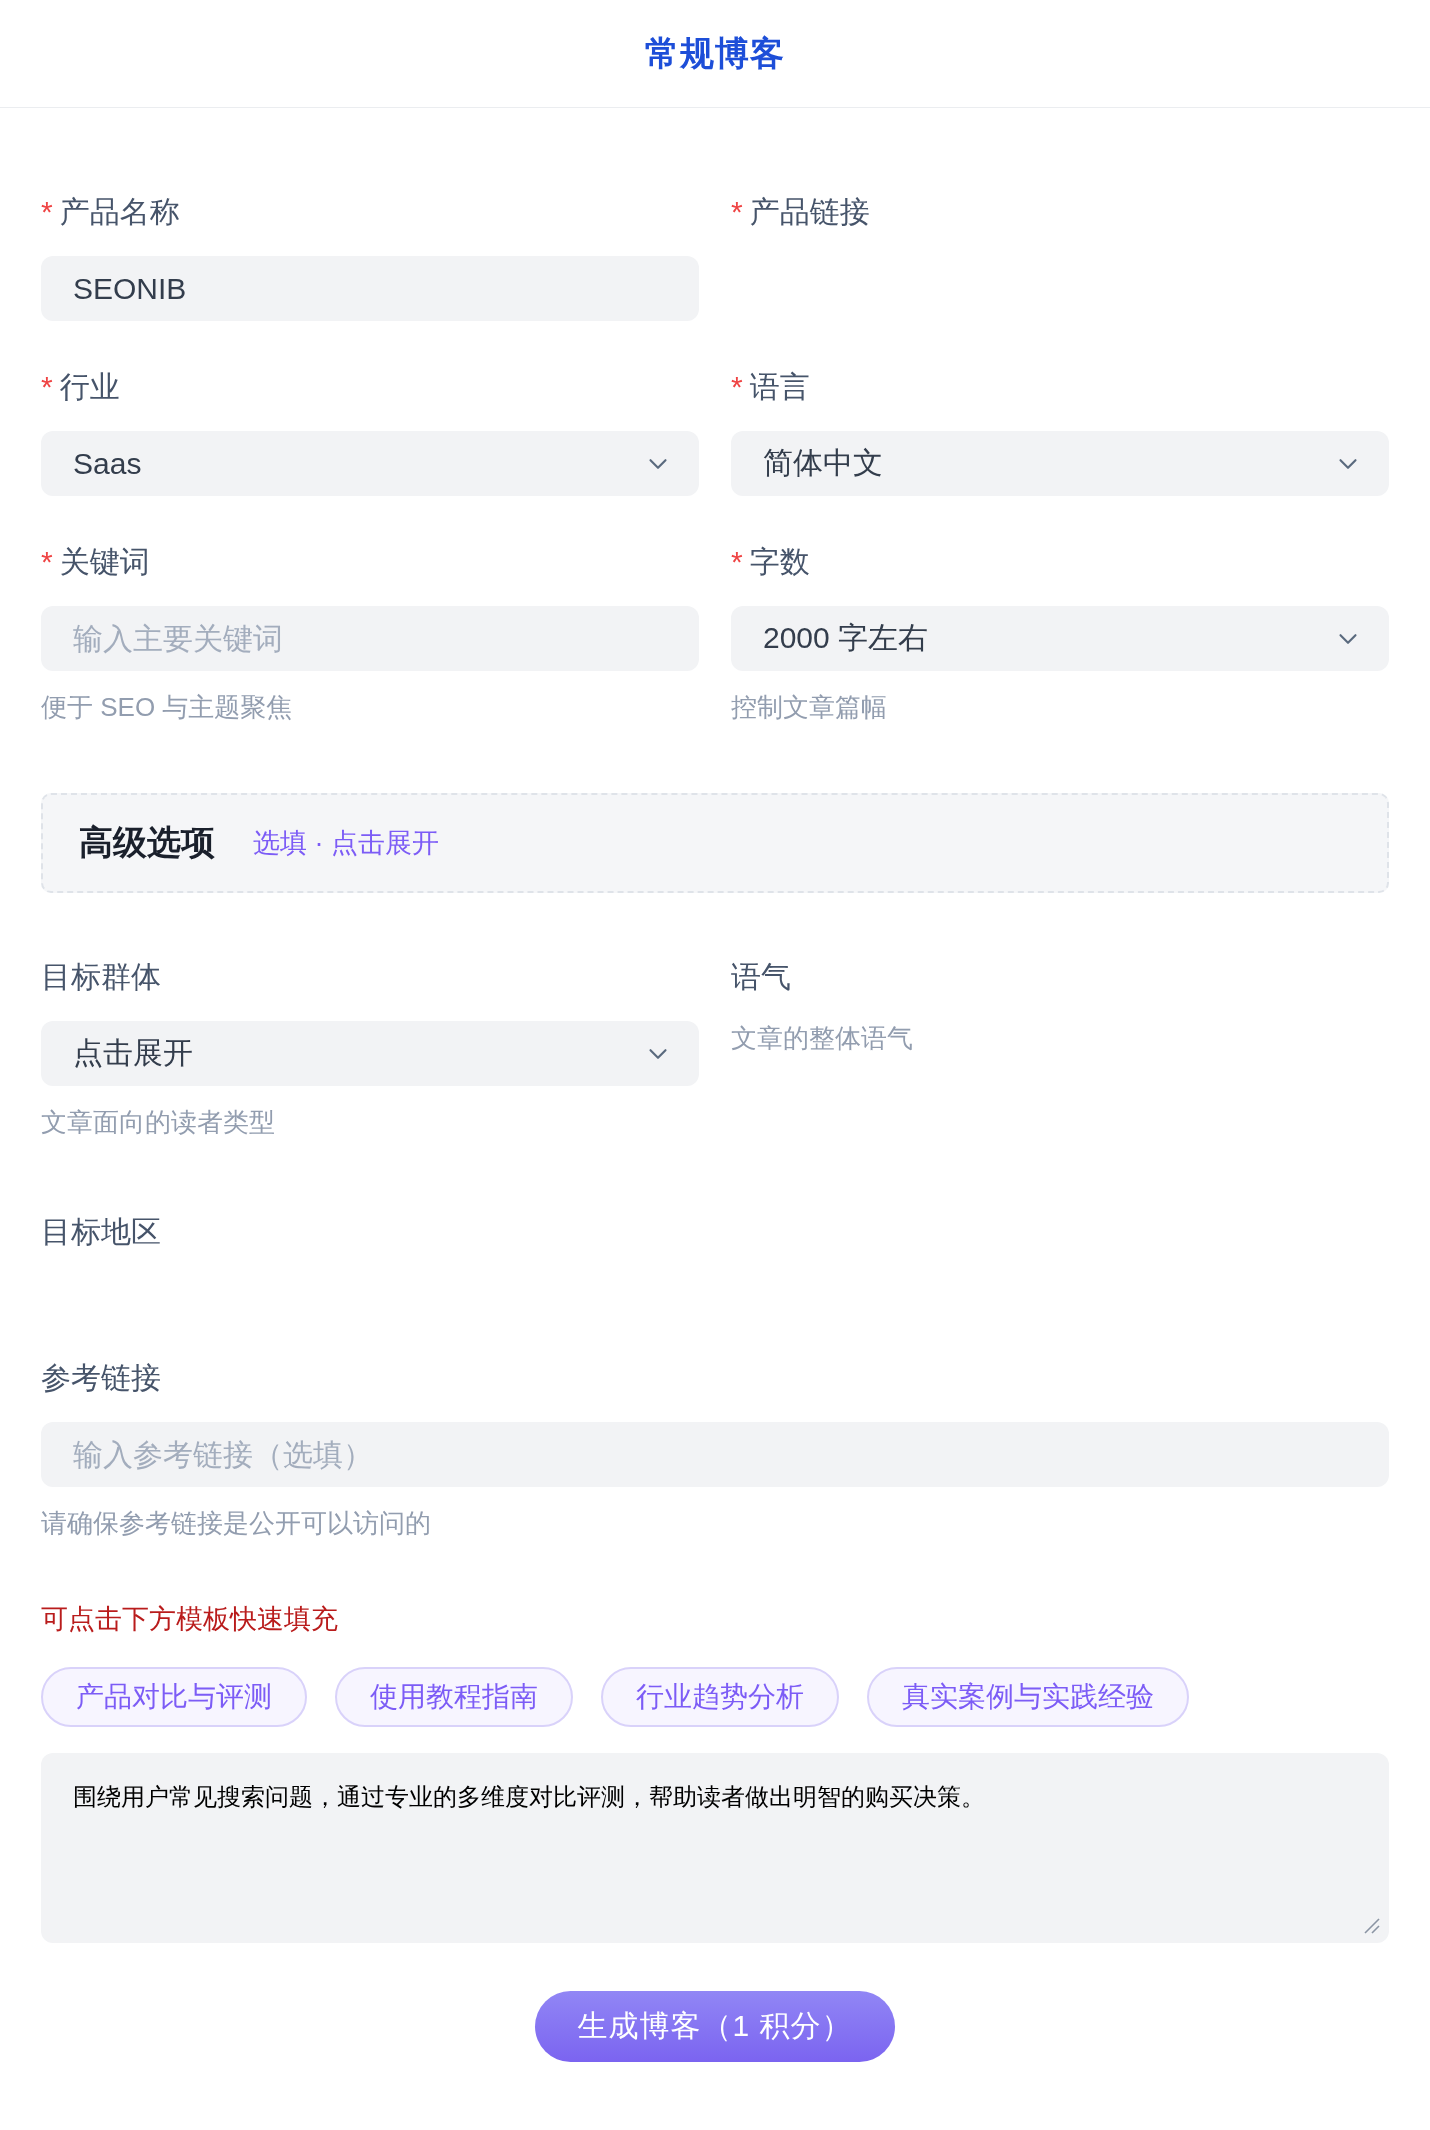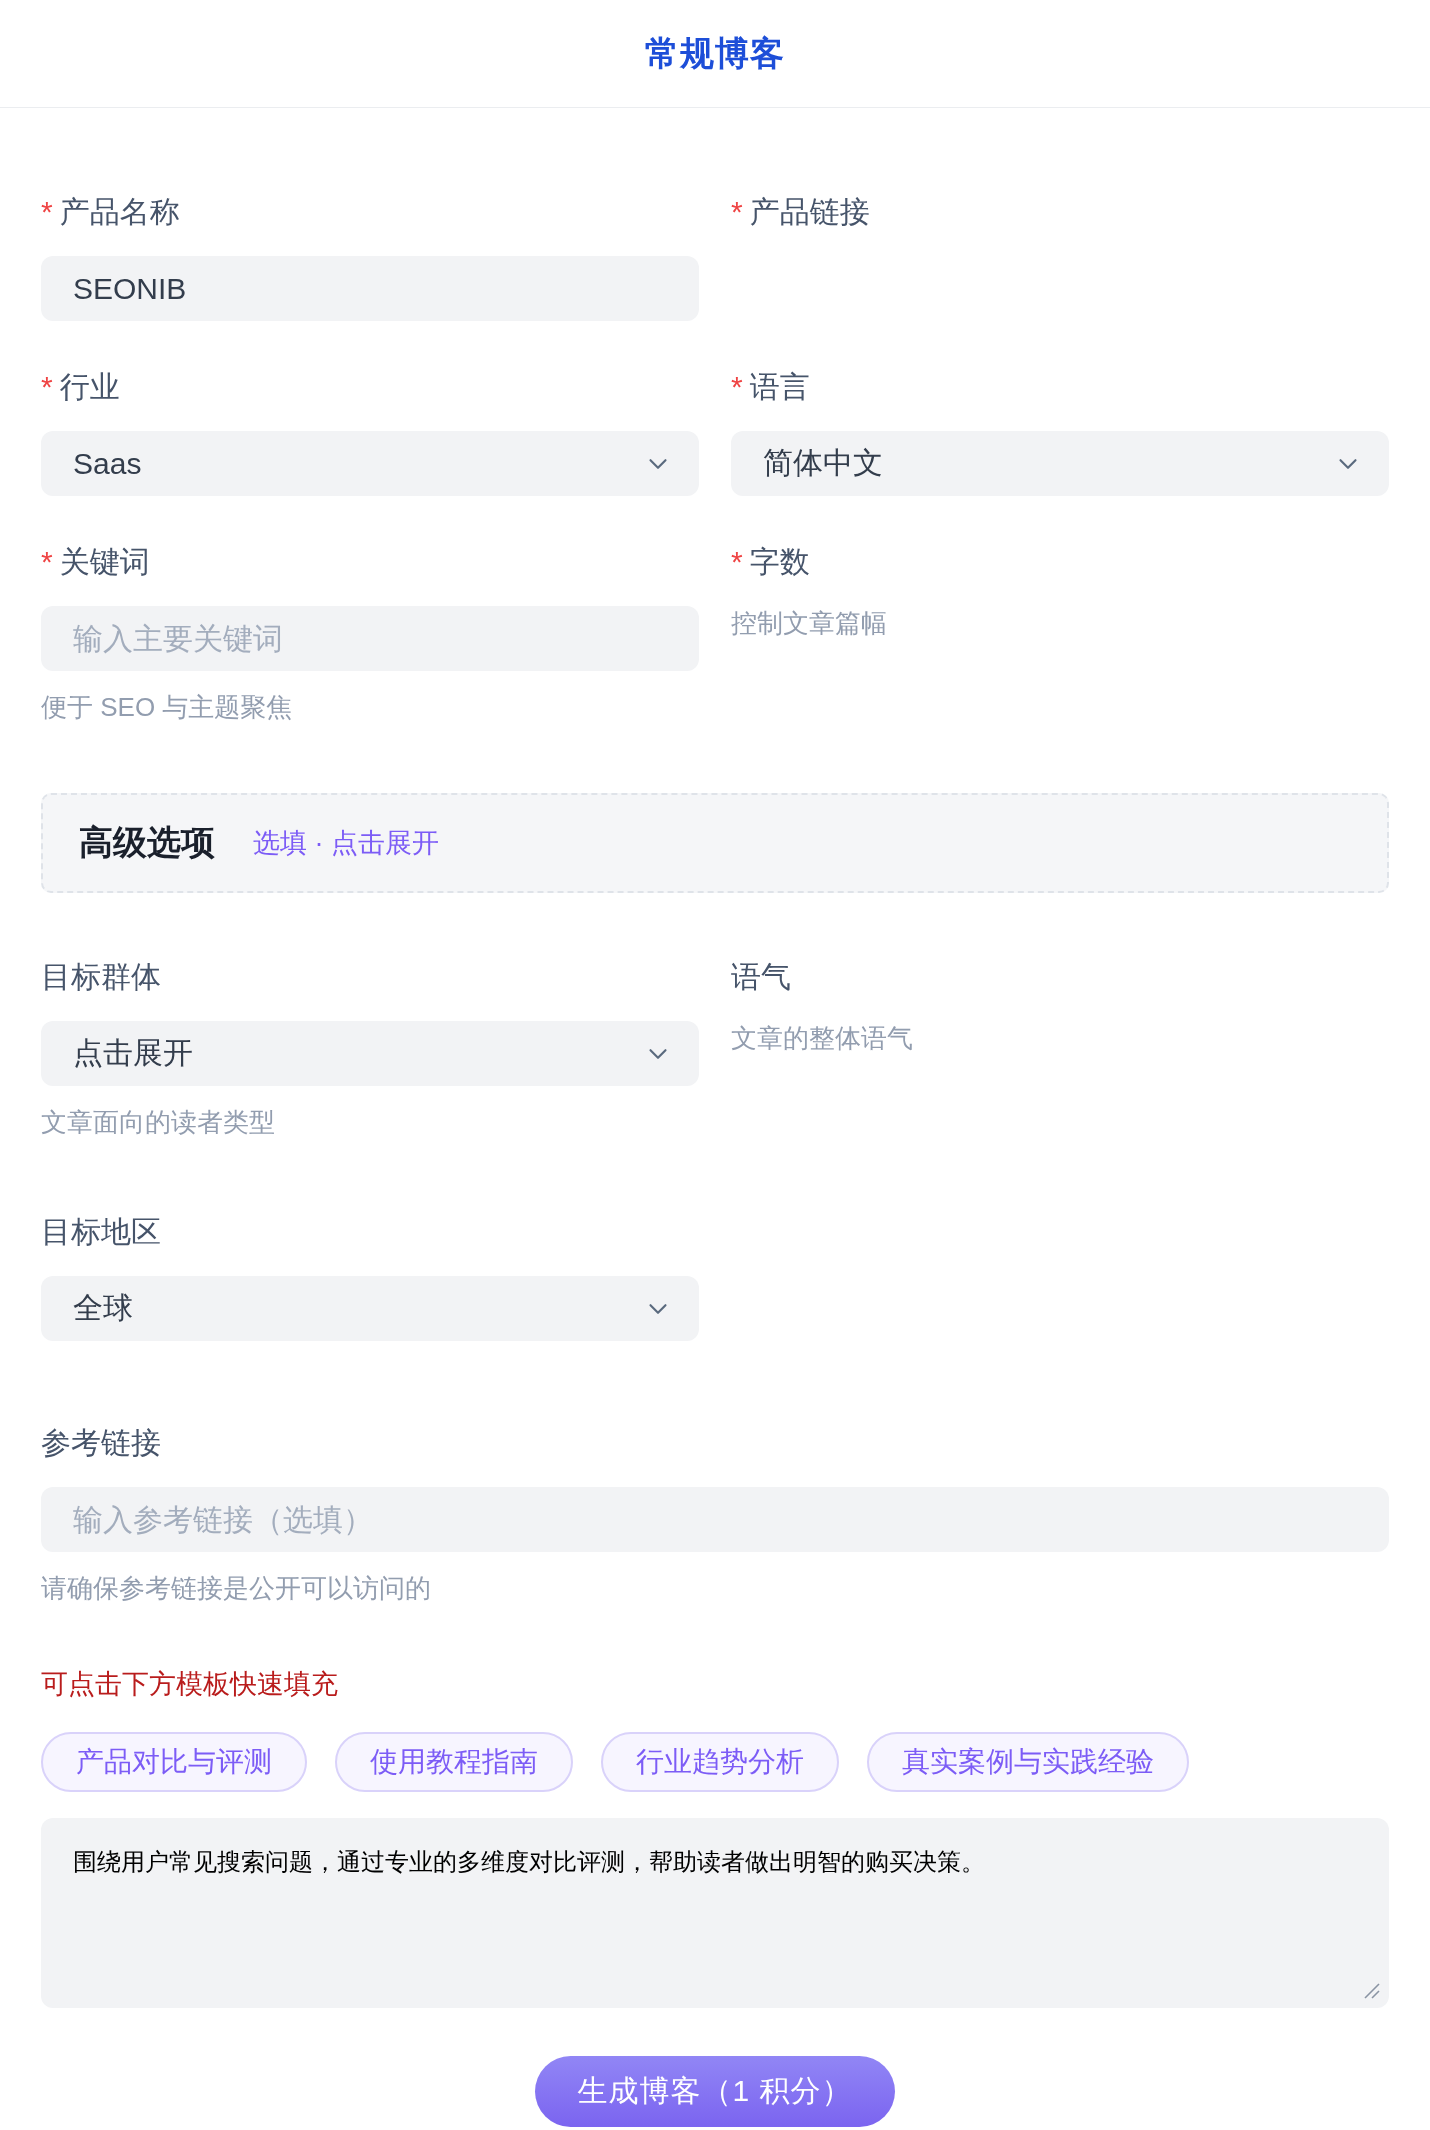--- a/index.html
+++ b/index.html
@@ -192,20 +192,28 @@
       </div>
       <input class="text-input" placeholder="输入主要关键词" style="">
       <div class="hint">便于 SEO 与主题聚焦</div>
     </div>
 
     <div class="field-group">
       <div class="field-label">
         <span class="req">*</span>
         <span>字数</span>
       </div>
+      <div class="select">
+        <span class="select-value">2000 字左右</span>
+        <span class="chevron">
+          <svg width="30" height="30" viewBox="0 0 24 24">
+              <path d="M6 9l6 6 6-6" fill="none" stroke="#5a6a7e" stroke-width="1.7" stroke-linecap="round" stroke-linejoin="round"></path>
+            </svg>
+        </span>
+      </div>
       <div class="hint">控制文章篇幅</div>
     </div>
 
   </div>
 
   <div class="advanced">
     <span class="adv-title">高级选项</span>
     <span class="adv-sub">选填 · 点击展开</span>
   </div>
 
@@ -230,28 +238,20 @@
       <div class="field-label">
         <span>语气</span>
       </div>
       <div class="hint">文章的整体语气</div>
     </div>
 
 
     <div class="field-group">
       <div class="field-label">
         <span>目标地区</span>
-      </div>
-      <div class="select">
-        <span class="select-value">全球</span>
-        <span class="chevron">
-          <svg width="30" height="30" viewBox="0 0 24 24">
-              <path d="M6 9l6 6 6-6" fill="none" stroke="#5a6a7e" stroke-width="1.7" stroke-linecap="round" stroke-linejoin="round"></path>
-            </svg>
-        </span>
       </div>
     </div>
 
   </div>
 
   <div class="field-group reference">
     <div class="field-label">
       <span>参考链接</span>
     </div>
     <input class="text-input" placeholder="输入参考链接（选填）" style="">

